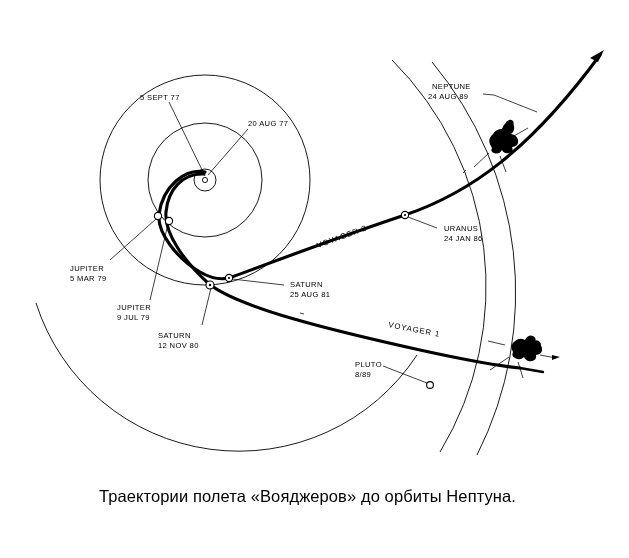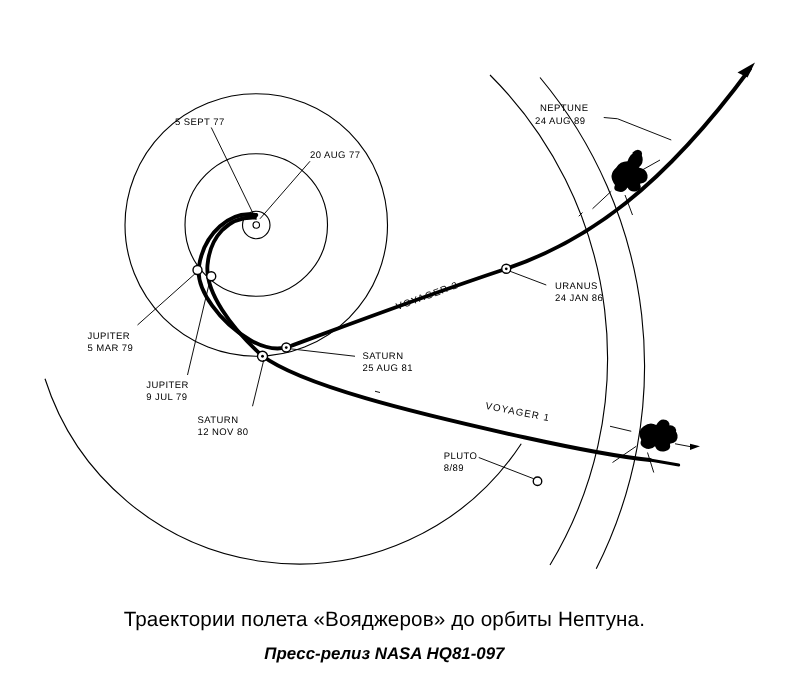--- a/index.html
+++ b/index.html
@@ -242,16 +242,15 @@
     </g>
 
     <text class="traj-lbl" x="318" y="248" transform="rotate(-20 318 248)">VOYAGER 2</text>
 
     <text class="traj-lbl" x="388" y="327" transform="rotate(11 388 327)">VOYAGER 1</text>
 
   </svg>
 
   <div class="caption-block">
     <div class="caption-main">Траектории полета «Вояджеров» до орбиты Нептуна.</div>
-    <div class="caption-sub">Пресс-релиз NASA HQ81-097</div>
   </div>
 
 </div>
 
 </body></html>

